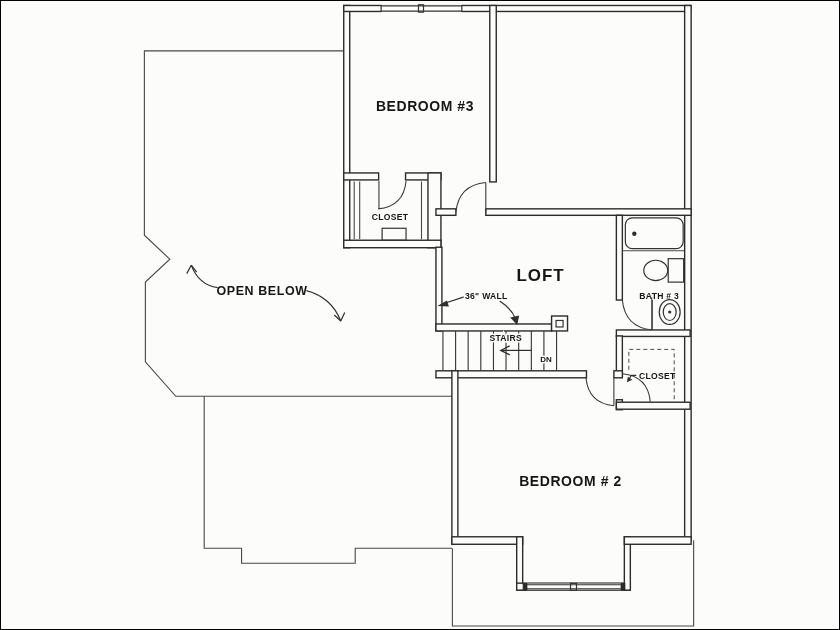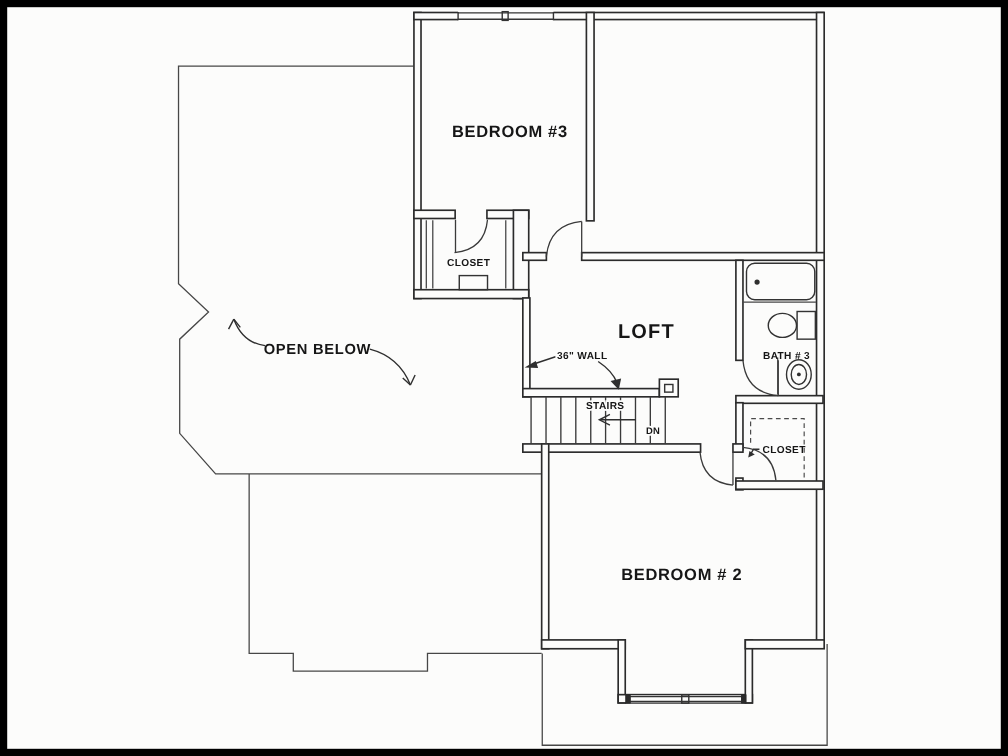--- a/index.html
+++ b/index.html
@@ -1,18 +1,18 @@
 <!DOCTYPE html>
 <html><head>
 <meta charset="utf-8">
 <style>
   html,body{margin:0;padding:0;background:#ffffff;}
   .canvas{
     position:relative;width:840px;height:630px;
-    background:#fcfcfb;border:6px solid #000000;box-sizing:border-box;
+    background:#fcfcfb;border:1px solid #000000;box-sizing:border-box;
     font-family:"Liberation Sans", sans-serif;
   }
   svg{display:block;width:100%;height:100%;}
   .wall{fill:#fcfcfb;stroke:#2b2b2b;stroke-width:1.4;}
   .solidwall{fill:#2b2b2b;stroke:#2b2b2b;stroke-width:1;}
   .thin{fill:none;stroke:#474747;stroke-width:1.1;}
   .fix{fill:none;stroke:#333333;stroke-width:1.2;}
   .door{fill:none;stroke:#3a3a3a;stroke-width:1.1;}
   .tread{stroke:#3a3a3a;stroke-width:1.15;}
   .dash{fill:none;stroke:#4a4a4a;stroke-width:1;stroke-dasharray:4 3;}

